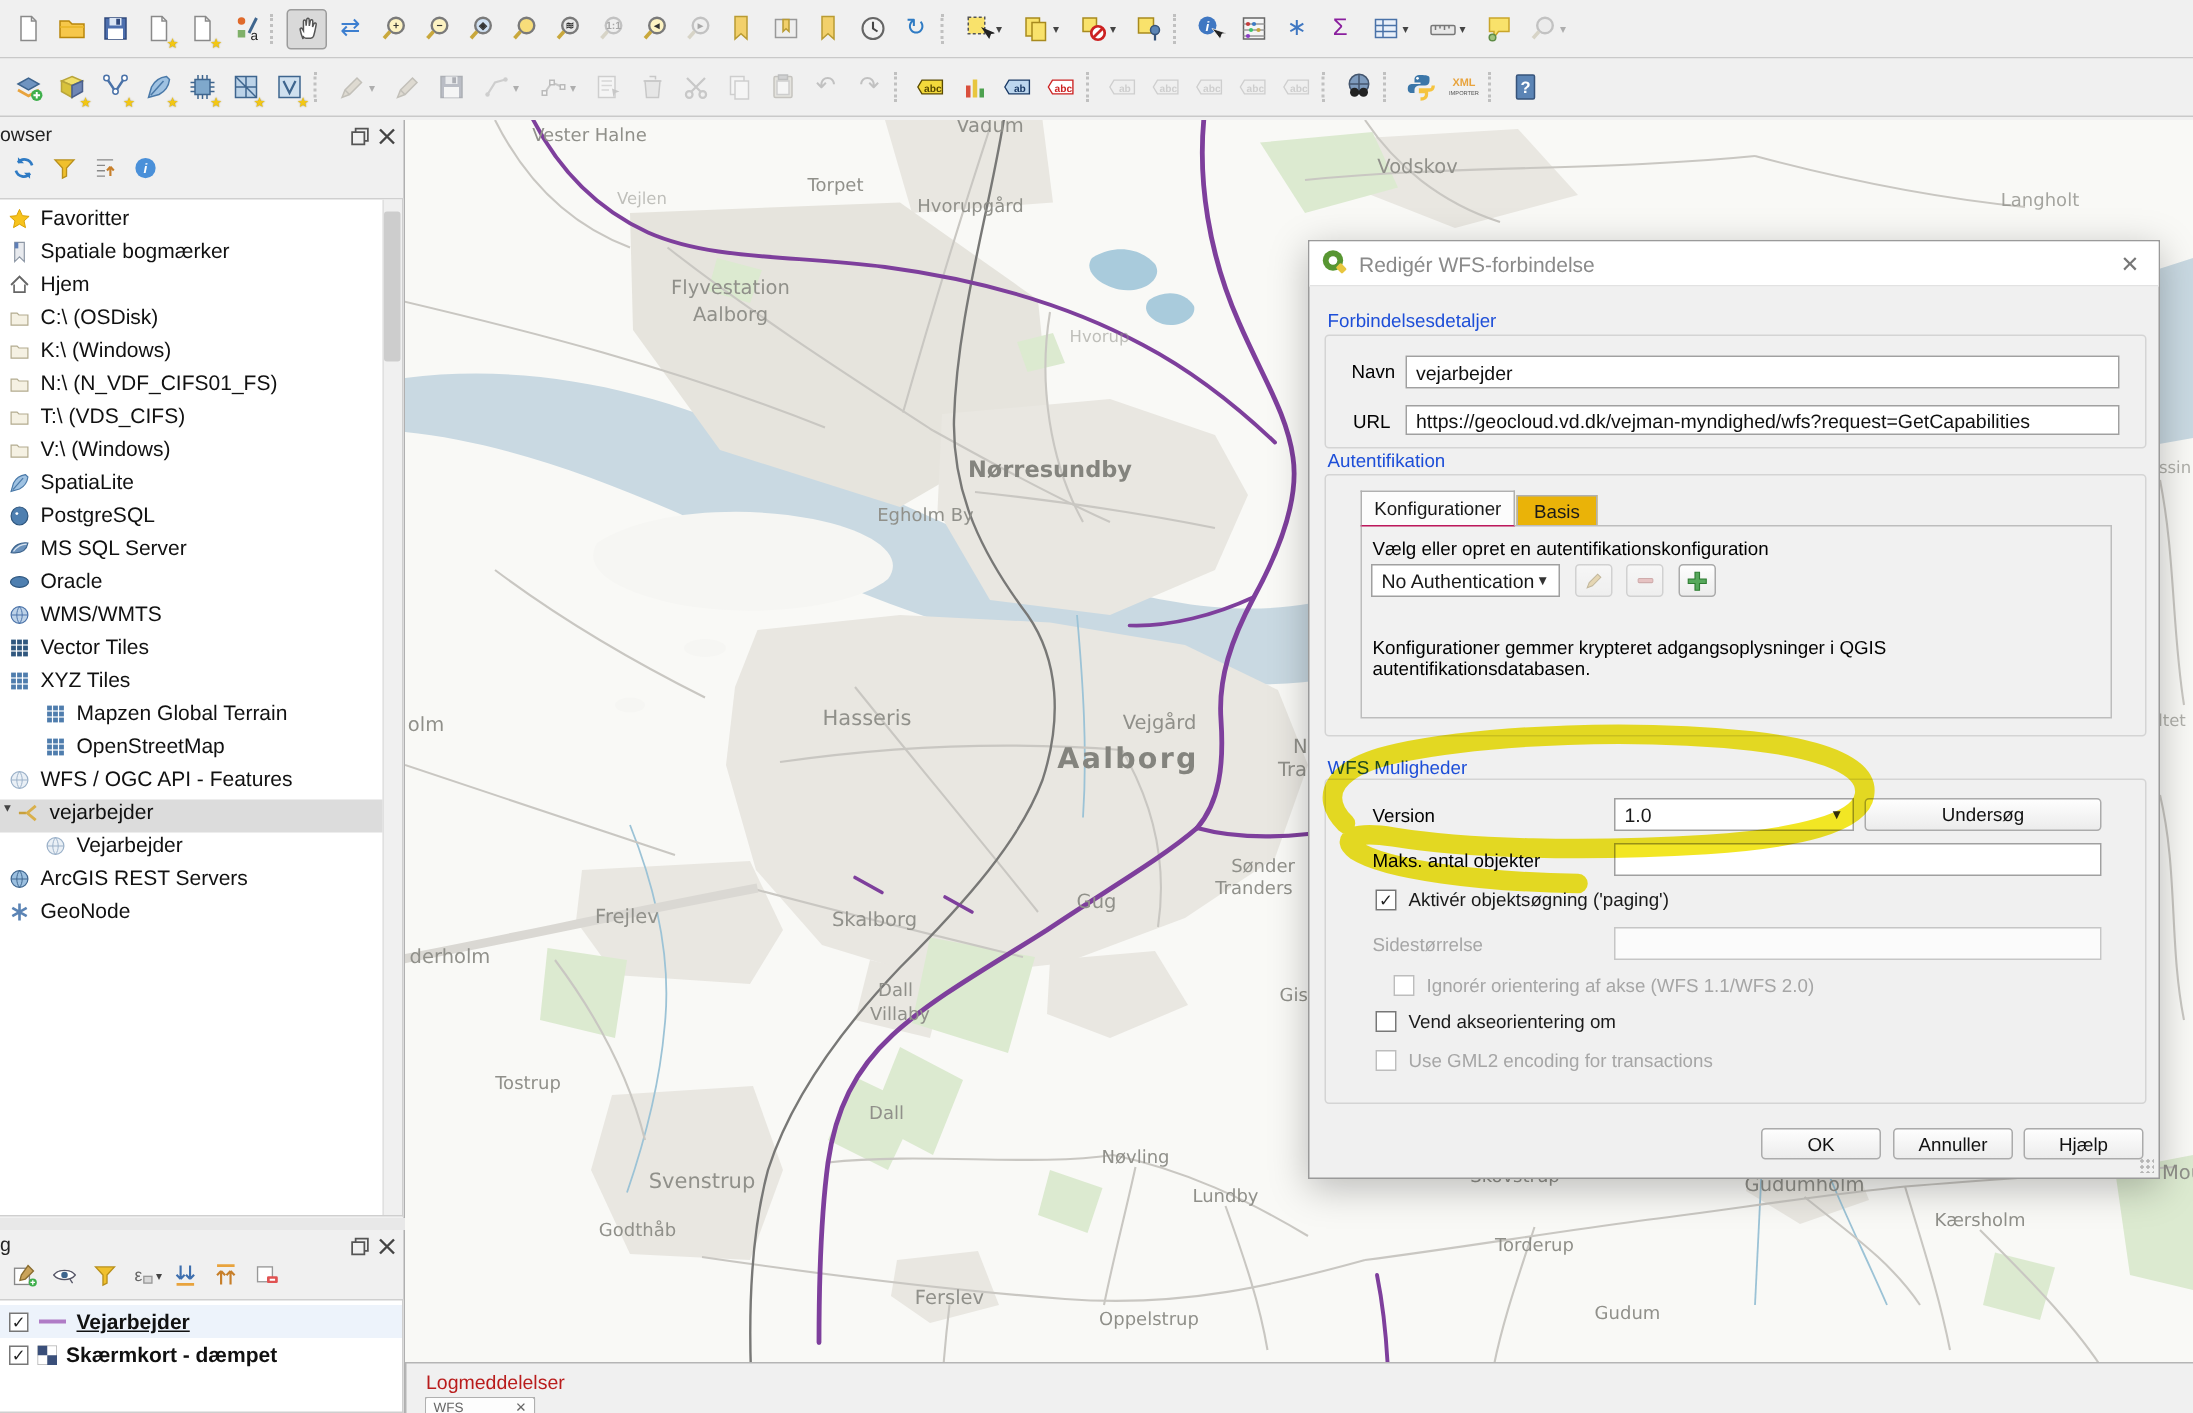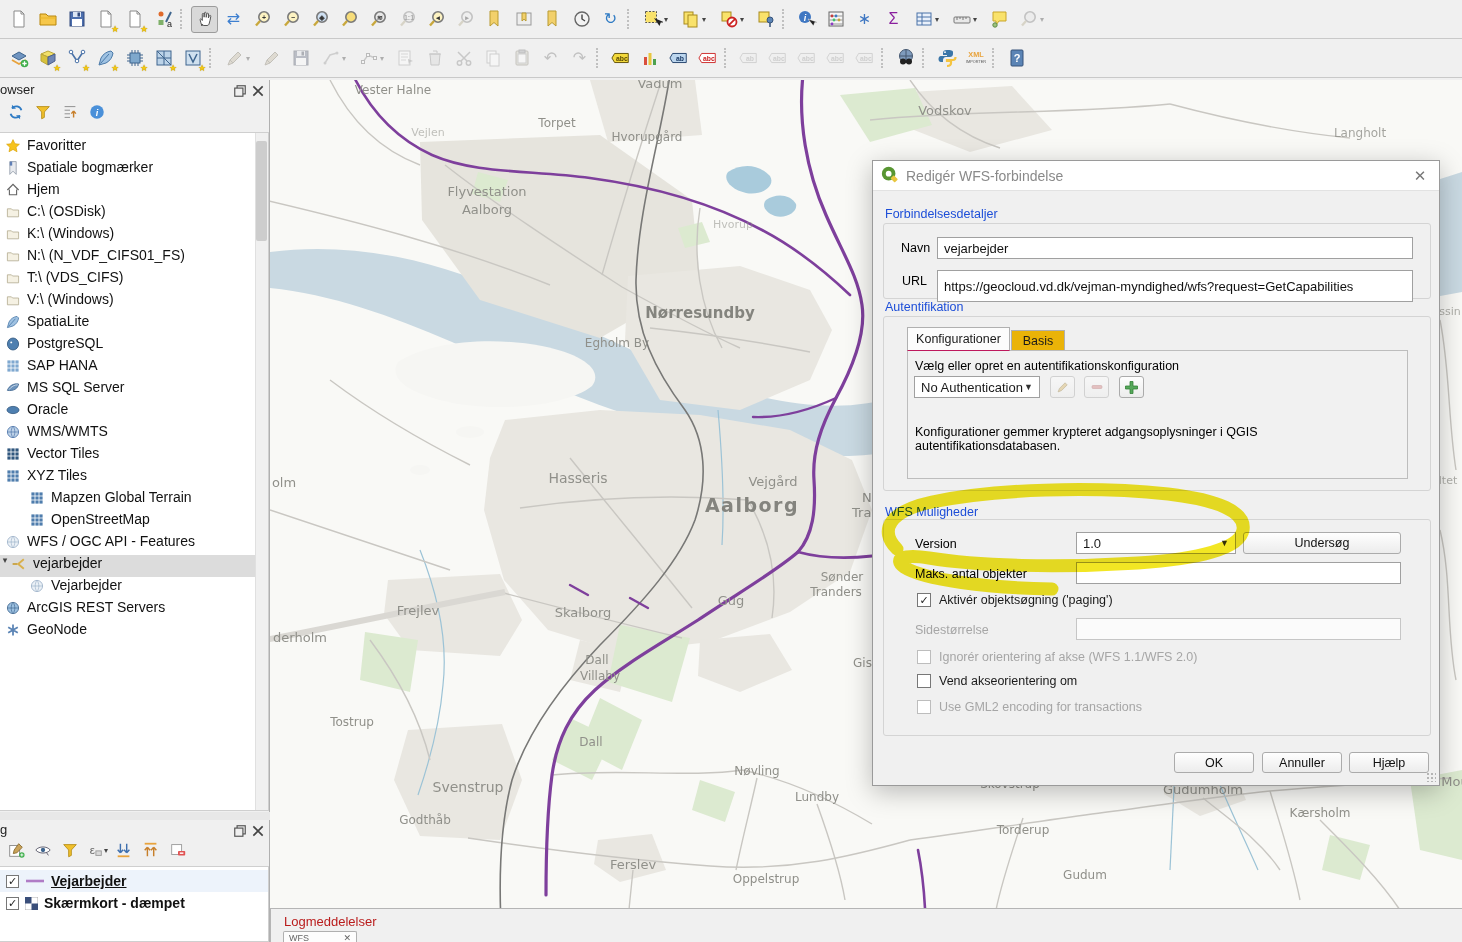--- a/index.html
+++ b/index.html
@@ -802,37 +802,20 @@
                 <ellipse cx="10" cy="10" rx="7" ry="7.5" fill="#4e7fb0" stroke="#2e567e"></ellipse>
                 <circle cx="7.8" cy="8" r="1.2" fill="#fff"></circle>
               </svg>
             </span>
             <span>PostgreSQL</span>
           </div>
           <div class="trow">
             <span style="width:4px;flex:none;"></span>
             <span class="ticon">
               <svg viewBox="0 0 20 20">
-                <rect x="3" y="3" width="4" height="4" fill="#7fa8d0"></rect>
-                <rect x="8" y="3" width="4" height="4" fill="#7fa8d0"></rect>
-                <rect x="13" y="3" width="4" height="4" fill="#7fa8d0"></rect>
-                <rect x="3" y="8" width="4" height="4" fill="#7fa8d0"></rect>
-                <rect x="8" y="8" width="4" height="4" fill="#7fa8d0"></rect>
-                <rect x="13" y="8" width="4" height="4" fill="#7fa8d0"></rect>
-                <rect x="3" y="13" width="4" height="4" fill="#7fa8d0"></rect>
-                <rect x="8" y="13" width="4" height="4" fill="#7fa8d0"></rect>
-                <rect x="13" y="13" width="4" height="4" fill="#7fa8d0"></rect>
-              </svg>
-            </span>
-            <span>SAP HANA</span>
-          </div>
-          <div class="trow">
-            <span style="width:4px;flex:none;"></span>
-            <span class="ticon">
-              <svg viewBox="0 0 20 20">
                 <path d="M3 13c2-6 8-9 14-8-1 6-6 9-14 8z" fill="#6c93bd" stroke="#3e658e"></path>
                 <path d="M5 12c3-4 7-6 11-6" stroke="#d9e4ef" fill="none"></path>
               </svg>
             </span>
             <span>MS SQL Server</span>
           </div>
           <div class="trow">
             <span style="width:4px;flex:none;"></span>
             <span class="ticon">
               <svg viewBox="0 0 20 20">
@@ -1086,21 +1069,21 @@
           </svg></span>
       <span class="txt">Redigér WFS-forbindelse</span>
       <button class="dlg-close">✕</button>
     </div>
 
     <div class="grouplabel" style="top:46px;">Forbindelsesdetaljer</div>
     <div class="groupbox" style="top:62px;height:76px;"></div>
     <div class="fldlabel" style="left:28px;top:80px;">Navn</div>
     <input class="tinput" style="left: 64px; top: 76px; width: 476px; height: 22px;" value="vejarbejder">
     <div class="fldlabel" style="left:29px;top:113px;">URL</div>
-    <input class="tinput" style="left: 64px; top: 109px; width: 476px; height: 32px;" value="https://geocloud.vd.dk/vejman-myndighed/wfs?request=GetCapabilities">
+    <input class="tinput" style="left: 64px; top: 109px; width: 476px; height: 20px;" value="https://geocloud.vd.dk/vejman-myndighed/wfs?request=GetCapabilities">
 
     <div class="grouplabel" style="top:139px;">Autentifikation</div>
     <div class="groupbox" style="top:155px;height:175px;"></div>
     <div class="tab active" style="left:34px;top:166px;width:103px;">Konfigurationer</div>
     <div class="tab inactive" style="left:138px;top:169px;width:54px;">Basis</div>
     <div class="authframe"></div>
     <div class="fldlabel" style="left:42px;top:198px;">Vælg eller opret en autentifikationskonfiguration</div>
     <div class="combo" style="left:41px;top:215px;width:126px;height:22px;">
       <span>No Authentication</span>
         <span class="arr">▼</span>
@@ -1132,21 +1115,21 @@
     <button class="pbtn" style="left:370px;top:371px;width:158px;height:22px;">Undersøg</button>
     <div class="fldlabel" style="left:42px;top:406px;">Maks. antal objekter</div>
     <input class="tinput" style="left: 203px; top: 401px; width: 325px; height: 22px;" value="">
 
     <div class="dcheck" style="left:44px;top:432px;">
       <span class="cbx">✓</span>
       <span>Aktivér objektsøgning ('paging')</span>
     </div>
     <div class="fldlabel dis" style="left:42px;top:462px;">Sidestørrelse</div>
     <input class="tinput" style="left: 203px; top: 457px; width: 325px; height: 22px; border-color: rgb(198, 198, 198); background: rgb(251, 251, 251);" value="">
-    <div class="dcheck dis" style="left:44px;top:489px;justify-content:space-between;">
+    <div class="dcheck dis" style="left:56px;top:489px;justify-content:space-between;">
       <span class="cbx"></span>
       <span>Ignorér orientering af akse (WFS 1.1/WFS 2.0)</span>
     </div>
     <div class="dcheck" style="left:44px;top:513px;">
       <span class="cbx"></span>
       <span>Vend akseorientering om</span>
     </div>
     <div class="dcheck dis" style="left:44px;top:539px;">
       <span class="cbx"></span>
       <span>Use GML2 encoding for transactions</span>

